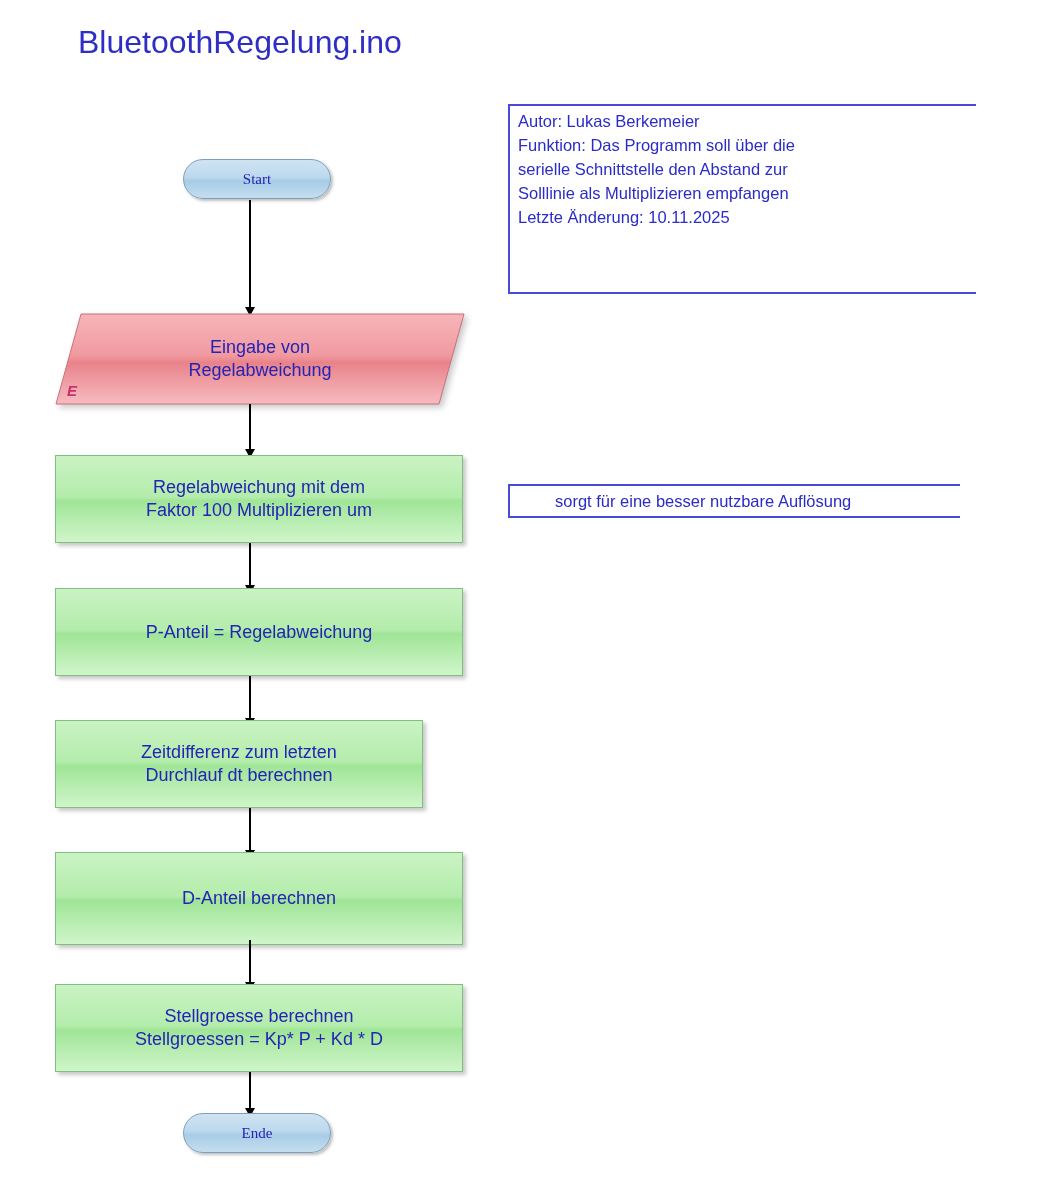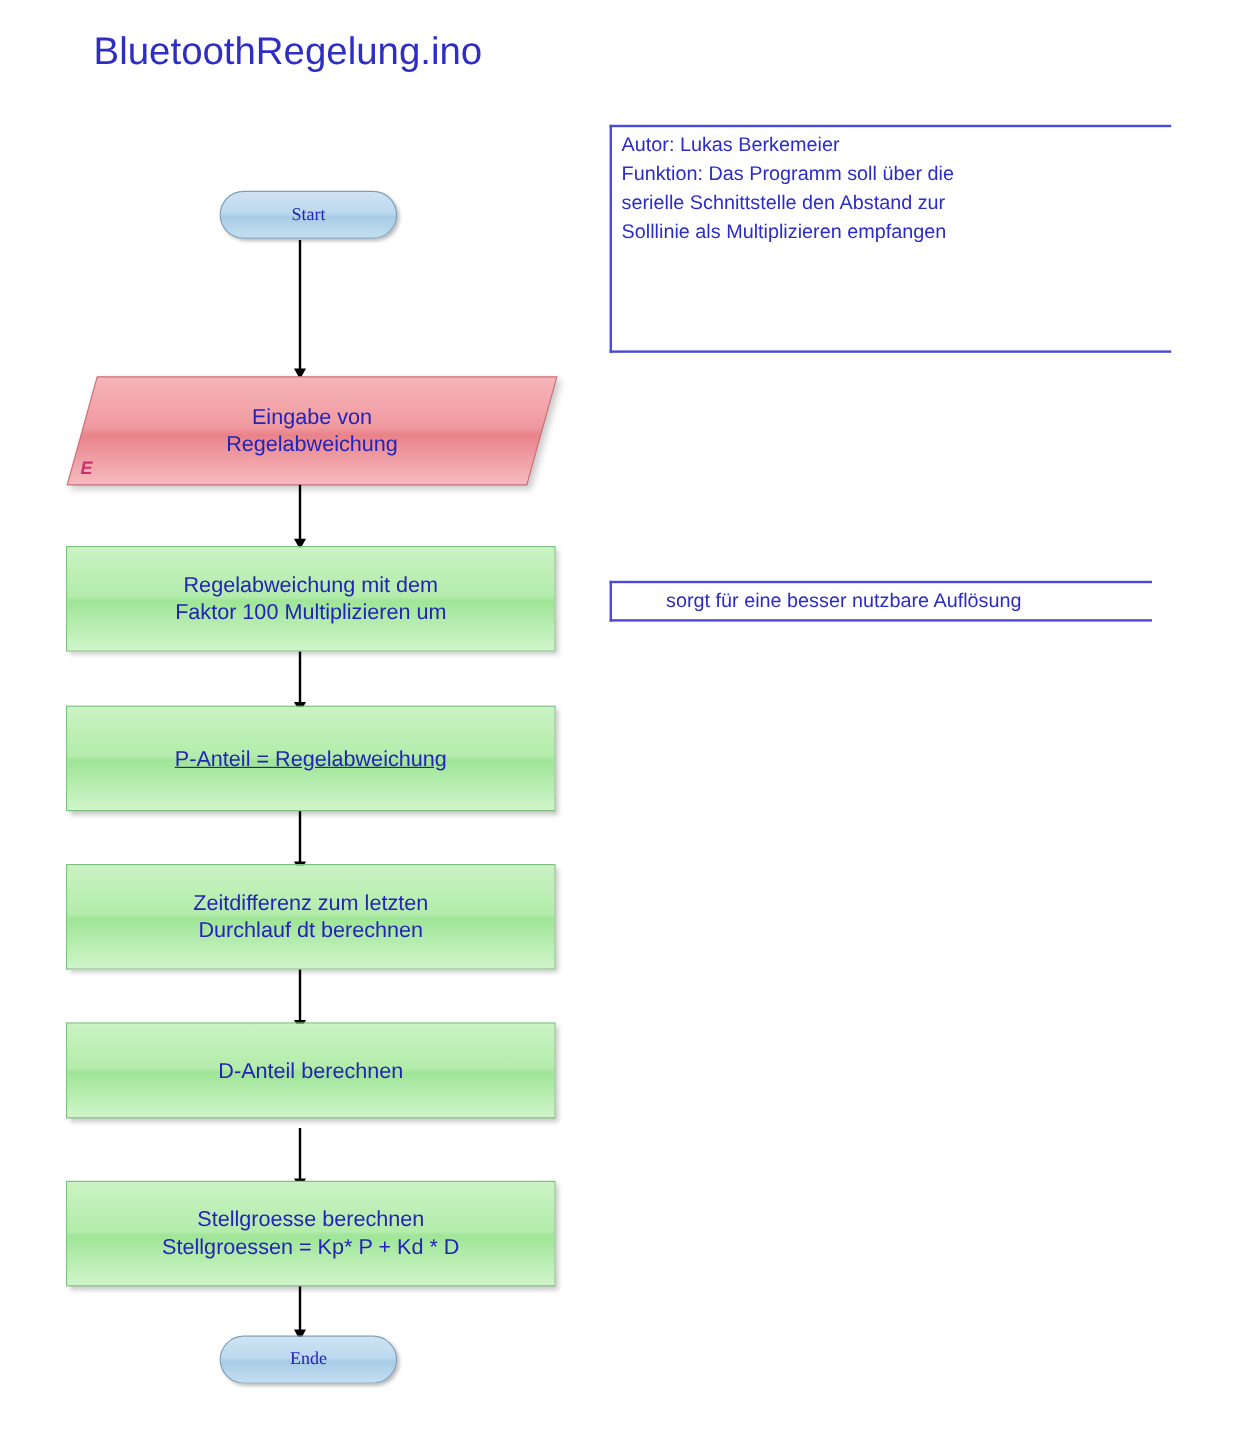--- a/index.html
+++ b/index.html
@@ -123,20 +123,21 @@
 </head>
 <body>
 
 <div class="title">BluetoothRegelung.ino</div>
 
 <div class="comment" style="left:508px; top:88px; width:468px; height:190px;margin-top:16px;">
   <div class="line">Autor: Lukas Berkemeier</div>
   <div class="line">Funktion: Das Programm soll über die</div>
   <div class="line">serielle Schnittstelle den Abstand zur</div>
   <div class="line">Solllinie als Multiplizieren empfangen</div>
+  <div class="line">Letzte Änderung: 10.11.2025</div>
 </div>
 
 <div class="comment" style="left:508px; top:484px; width:452px; height:34px;padding-left:45px;">
   <div class="line">sorgt für eine besser nutzbare Auflösung</div>
 </div>
 
 <div class="node terminator" style="left:183px; top:159px; width:148px; height:40px;">
   <span>Start</span>
 </div>
 
@@ -163,34 +164,34 @@
 
 <div class="arrow" style="left:249px; top:404px; height:46px;"></div>
 
 <div class="node process" style="left:55px; top:455px; width:408px; height:88px;">
   <span style="white-space:pre-line;">Regelabweichung mit dem
 Faktor 100 Multiplizieren um</span>
 </div>
 
 <div class="arrow" style="left:249px; top:543px; height:43px;"></div>
 
-<div class="node process" style="left:55px; top:588px; width:408px; height:88px;text-decoration:underline;">
+<div class="node process" style="left:55px; top:588px; width:408px; height:88px;">
   <span style="white-space:pre-line;">P-Anteil = Regelabweichung</span>
 </div>
 
 <div class="arrow" style="left:249px; top:676px; height:43px;"></div>
 
-<div class="node process" style="left:55px; top:720px; width:408px; height:88px;">
+<div class="node process" style="left:55px; top:720px; width:368px; height:88px;">
   <span style="white-space:pre-line;">Zeitdifferenz zum letzten
 Durchlauf dt berechnen</span>
 </div>
 
 <div class="arrow" style="left:249px; top:808px; height:43px;"></div>
 
-<div class="node process" style="left:55px; top:852px; width:408px; height:80px;">
+<div class="node process" style="left:55px; top:852px; width:408px; height:93px;">
   <span style="white-space:pre-line;">D-Anteil berechnen</span>
 </div>
 
 <div class="arrow" style="left:249px; top:940px; height:43px;"></div>
 
 <div class="node process" style="left:55px; top:984px; width:408px; height:88px;">
   <span style="white-space:pre-line;">Stellgroesse berechnen
 Stellgroessen = Kp* P + Kd * D</span>
 </div>
 

